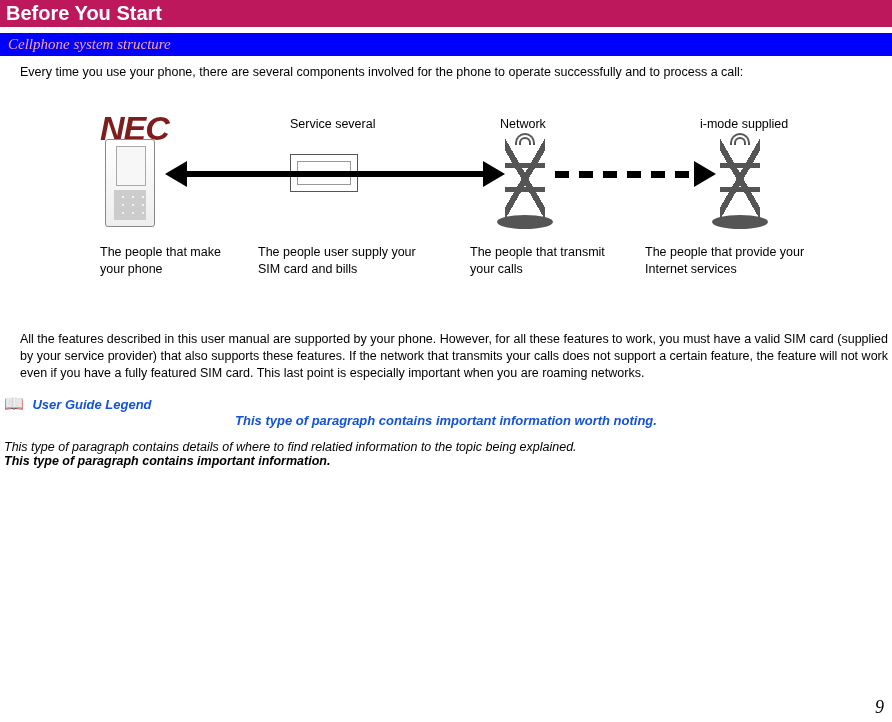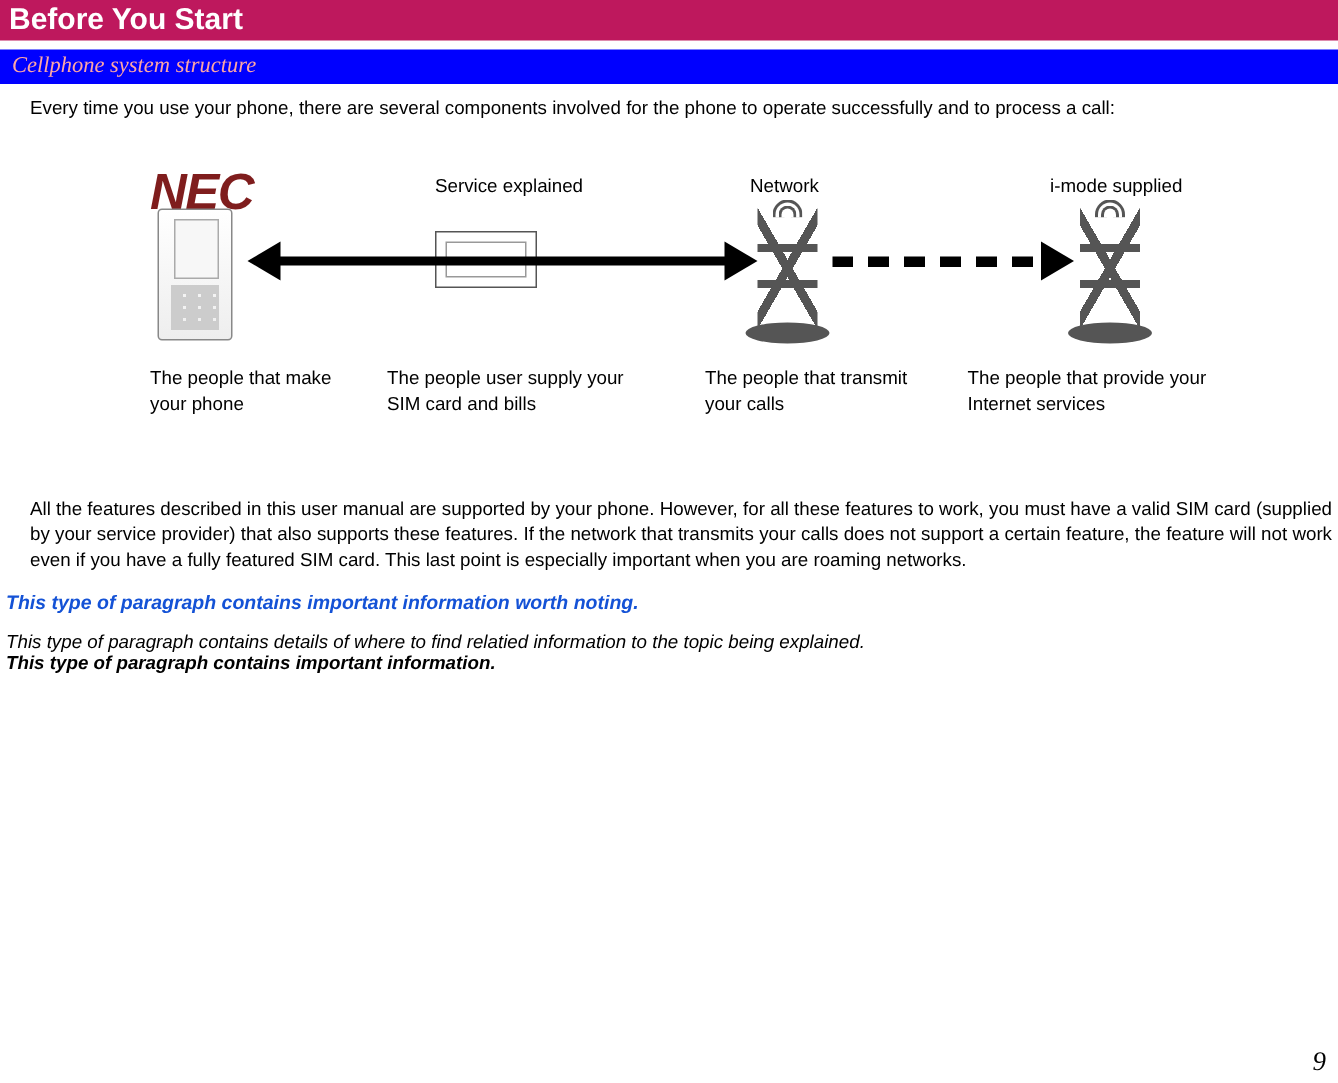--- a/index.html
+++ b/index.html
@@ -174,20 +174,21 @@
   }
   .book-icon {
     color: #1452d6;
     margin-right: 4px;
   }
   .legend-blue {
     color: #1452d6;
     font-weight: bold;
     font-style: italic;
     font-size: 13px;
+    text-align: center;
   }
   .legend-italic {
     font-style: italic;
     font-size: 12.5px;
     margin-top: 12px;
   }
   .legend-bold {
     font-weight: bold;
     font-style: italic;
     font-size: 12.5px;
@@ -210,21 +211,21 @@
 
 <div class="blue-bar">
   <span>Cellphone system structure</span>
 </div>
 
 <div class="body-text">Every time you use your phone, there are several components involved for the phone to operate successfully and to process a call:</div>
 
 <div class="diagram">
   <div class="nec-logo">NEC</div>
 
-  <div class="label-top" style="left:290px">Service explained</div>
+  <div class="label-top" style="left:290px">Service several</div>
   <div class="label-top" style="left:500px">Network</div>
   <div class="label-top" style="left:700px">i-mode  supplied</div>
 
   <div class="phone"></div>
   <div class="box"></div>
 
   <div class="tower" style="left:525px">
     <div class="wave"></div>
       <div class="wave inner"></div>
     <div class="mast"></div>
@@ -246,18 +247,22 @@
 
   <div class="label-bot" style="left:100px; width:130px">The people that make your phone</div>
   <div class="label-bot" style="left:258px; width:160px">The people user supply your SIM card and bills</div>
   <div class="label-bot" style="left:470px; width:140px">The people that transmit your calls</div>
   <div class="label-bot" style="left:645px; width:170px">The people that provide your Internet services</div>
 </div>
 
 <div class="body-text">All the features described in this user manual are supported by your phone. However, for all these features to work, you must have a valid SIM card (supplied by your service provider) that also supports these features. If the network that transmits your calls does not support a certain feature, the feature will not work even if you have a fully featured SIM card. This last point is especially important when you are roaming networks.</div>
 
 <div class="legend-section">
+  <div>
+    <span class="book-icon">📖</span>
+    <span class="legend-title">User Guide Legend</span>
+  </div>
   <div class="legend-blue">This type of paragraph contains important information worth noting.</div>
   <div class="legend-italic">This type of paragraph contains details of where to find relatied information to the topic being explained.</div>
   <div class="legend-bold">This type of paragraph contains important information.</div>
 </div>
 
 <div class="page-num">9</div>
 
 </body></html>

